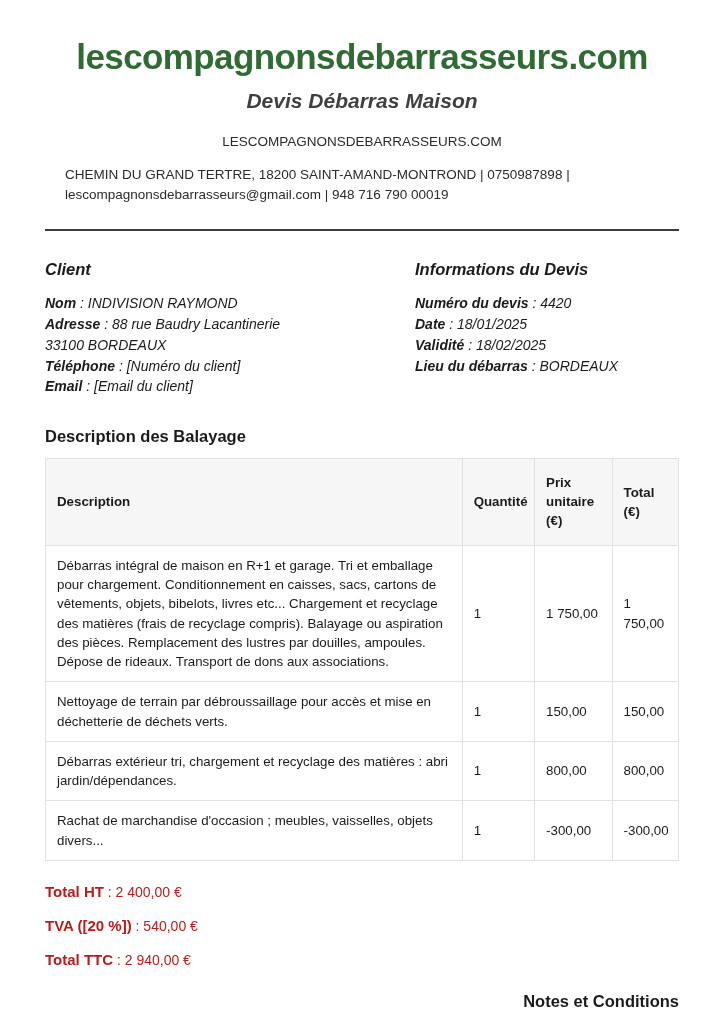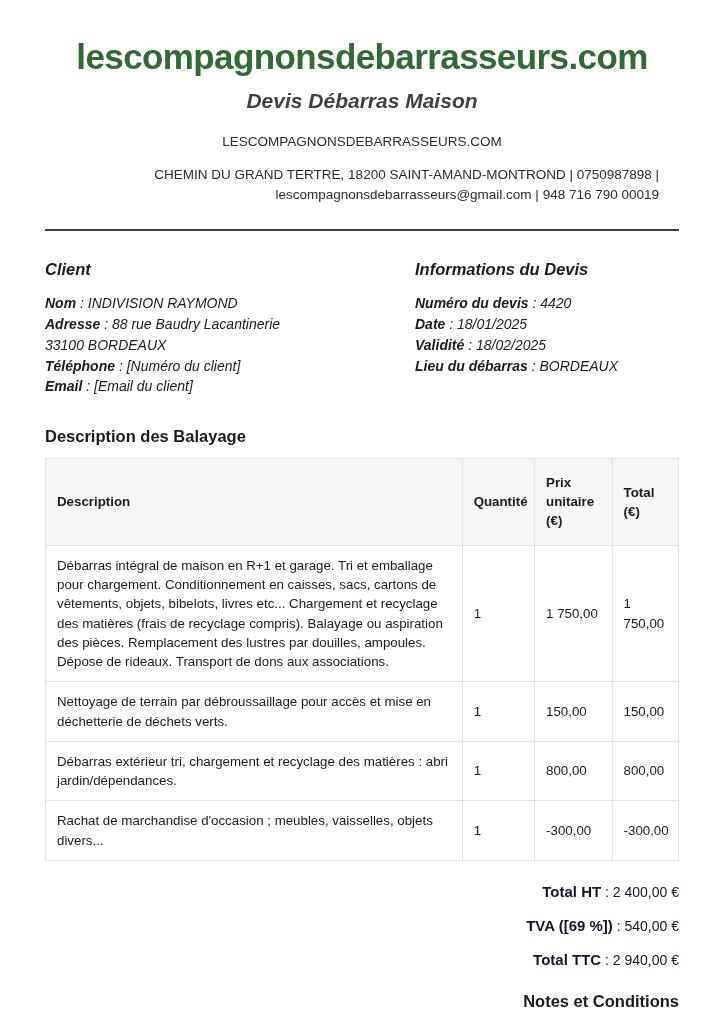--- a/index.html
+++ b/index.html
@@ -44,21 +44,21 @@
     margin-top: 12px;
     font-style: italic;
   }
   .site-line {
     text-align: center;
     font-size: 13.5px;
     color: #2b2b2b;
     margin-top: 21px;
   }
   .contact-line {
-    text-align: right;
+    text-align: left;
     font-size: 13.5px;
     color: #2b2b2b;
     margin-top: 16px;
     line-height: 1.55;
     padding: 0 20px;
   }
   .rule {
     border: none;
     border-top: 2.4px solid #3c3c3c;
     margin: 23px 0 0 0;
@@ -117,24 +117,24 @@
     padding-bottom: 14px;
   }
   col.c-desc  { width: 414px; }
   col.c-qty   { width: 72px; }
   col.c-unit  { width: 77px; }
   col.c-total { width: 66px; }
 
   
   .totals { margin-top: 22px; }
   .total-line {
-    text-align: right;
+    text-align: left;
     font-size: 14px;
     margin-bottom: 17px;
-    color: #0f172a;
+    color: #b91c1c;
   }
   .total-line .lbl {
     font-weight: bold;
     font-size: 15px;
   }
 
   
   .notes-head {
     font-size: 16.5px;
     font-weight: bold;
@@ -264,21 +264,21 @@
       </tr>
     </tbody>
   </table>
 
   <div class="totals">
     <div class="total-line">
       <span class="lbl">Total HT</span>
       <span>: 2 400,00 €</span>
     </div>
     <div class="total-line">
-      <span class="lbl">TVA ([69 %])</span>
+      <span class="lbl">TVA ([20 %])</span>
       <span>: 540,00 €</span>
     </div>
     <div class="total-line">
       <span class="lbl">Total TTC</span>
       <span>: 2 940,00 €</span>
     </div>
   </div>
 
   <h2 class="notes-head">Notes et Conditions</h2>
 

